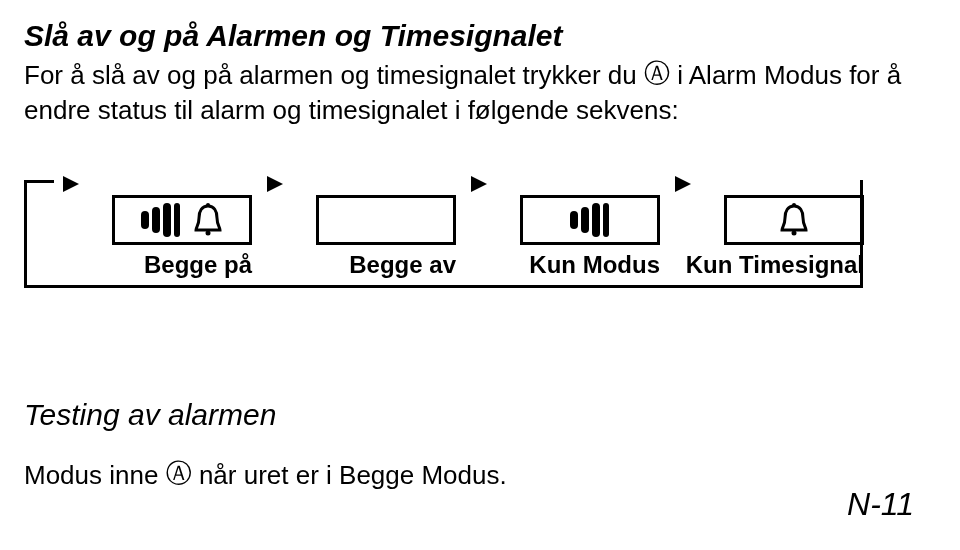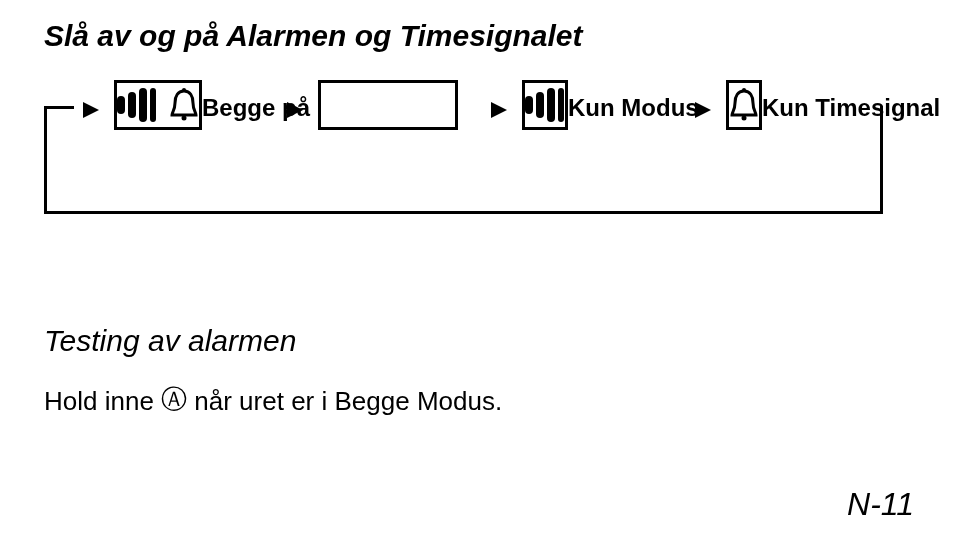--- a/index.html
+++ b/index.html
@@ -9,21 +9,21 @@
     height: 550px;
     background: #ffffff;
     font-family: Arial, Helvetica, sans-serif;
     color: #000000;
   }
   .page {
     position: relative;
     width: 960px;
     height: 541px;
     box-sizing: border-box;
-    padding: 18px 40px 0 44px;
+    padding: 18px 40px 0 24px;
   }
   .title {
     font-size: 30px;
     font-weight: bold;
     font-style: italic;
     line-height: 1.2;
     margin: 0 0 4px 0;
   }
   .instr {
     font-size: 26px;
@@ -51,23 +51,24 @@
   }
   .arrow-slot {
     display: flex;
     flex-direction: column;
     align-items: center;
     width: 46px;
     margin-top: 22px;
   }
   .state {
     display: flex;
-    flex-direction: row;
-    align-items: center;
+    flex-direction: column;
+    align-items: flex-end;
     width: 158px;
+    margin-top: 41px;
   }
   .state .box {
     width: 140px;
     height: 50px;
     border: 3px solid #000;
     box-sizing: border-box;
     display: flex;
     align-items: center;
     justify-content: center;
     gap: 12px;
@@ -126,20 +127,25 @@
     font-style: italic;
   }
 </style>
 </head>
 <body>
 
 <div class="page">
 
   <p class="title">Slå av og på Alarmen og Timesignalet</p>
 
+  <p class="instr">
+    <span>For å slå av og på alarmen og timesignalet trykker du </span>
+    <span class="circ-letter">Ⓐ</span>
+    <span> i Alarm Modus for å endre status til alarm og timesignalet i følgende sekvens:</span>
+  </p>
 
   <div class="diagram">
 
     <div class="states">
 
       <div class="arrow-slot">
         <div class="ahead"></div>
       </div>
 
       <div class="state">
@@ -162,20 +168,21 @@
         </div>
         <div class="label">Begge på</div>
       </div>
 
       <div class="arrow-slot">
         <div class="ahead"></div>
       </div>
 
       <div class="state">
         <div class="box"></div>
+        <div class="label">Begge av</div>
       </div>
 
       <div class="arrow-slot">
         <div class="ahead"></div>
       </div>
 
       <div class="state">
         <div class="box">
           <svg class="wave" viewBox="0 0 40 34">
             <g fill="#000">
@@ -213,20 +220,20 @@
     <div class="loopline hbar" style="left:0px; top:135px; width:839px;"></div>
 
     <div class="loopline vbar" style="left:0px; top:30px; height:108px;"></div>
 
     <div class="loopline hbar" style="left:0px; top:30px; width:30px;"></div>
 
   </div>
 
   <p class="test-title">Testing av alarmen</p>
   <p class="test-body">
-    <span>Hold inne </span>
+    <span>Modus inne </span>
     <span class="circ-letter">Ⓐ</span>
     <span> når uret er i Begge Modus.</span>
   </p>
 
   <div class="pagenum">N-11</div>
 
 </div>
 
 </body></html>

